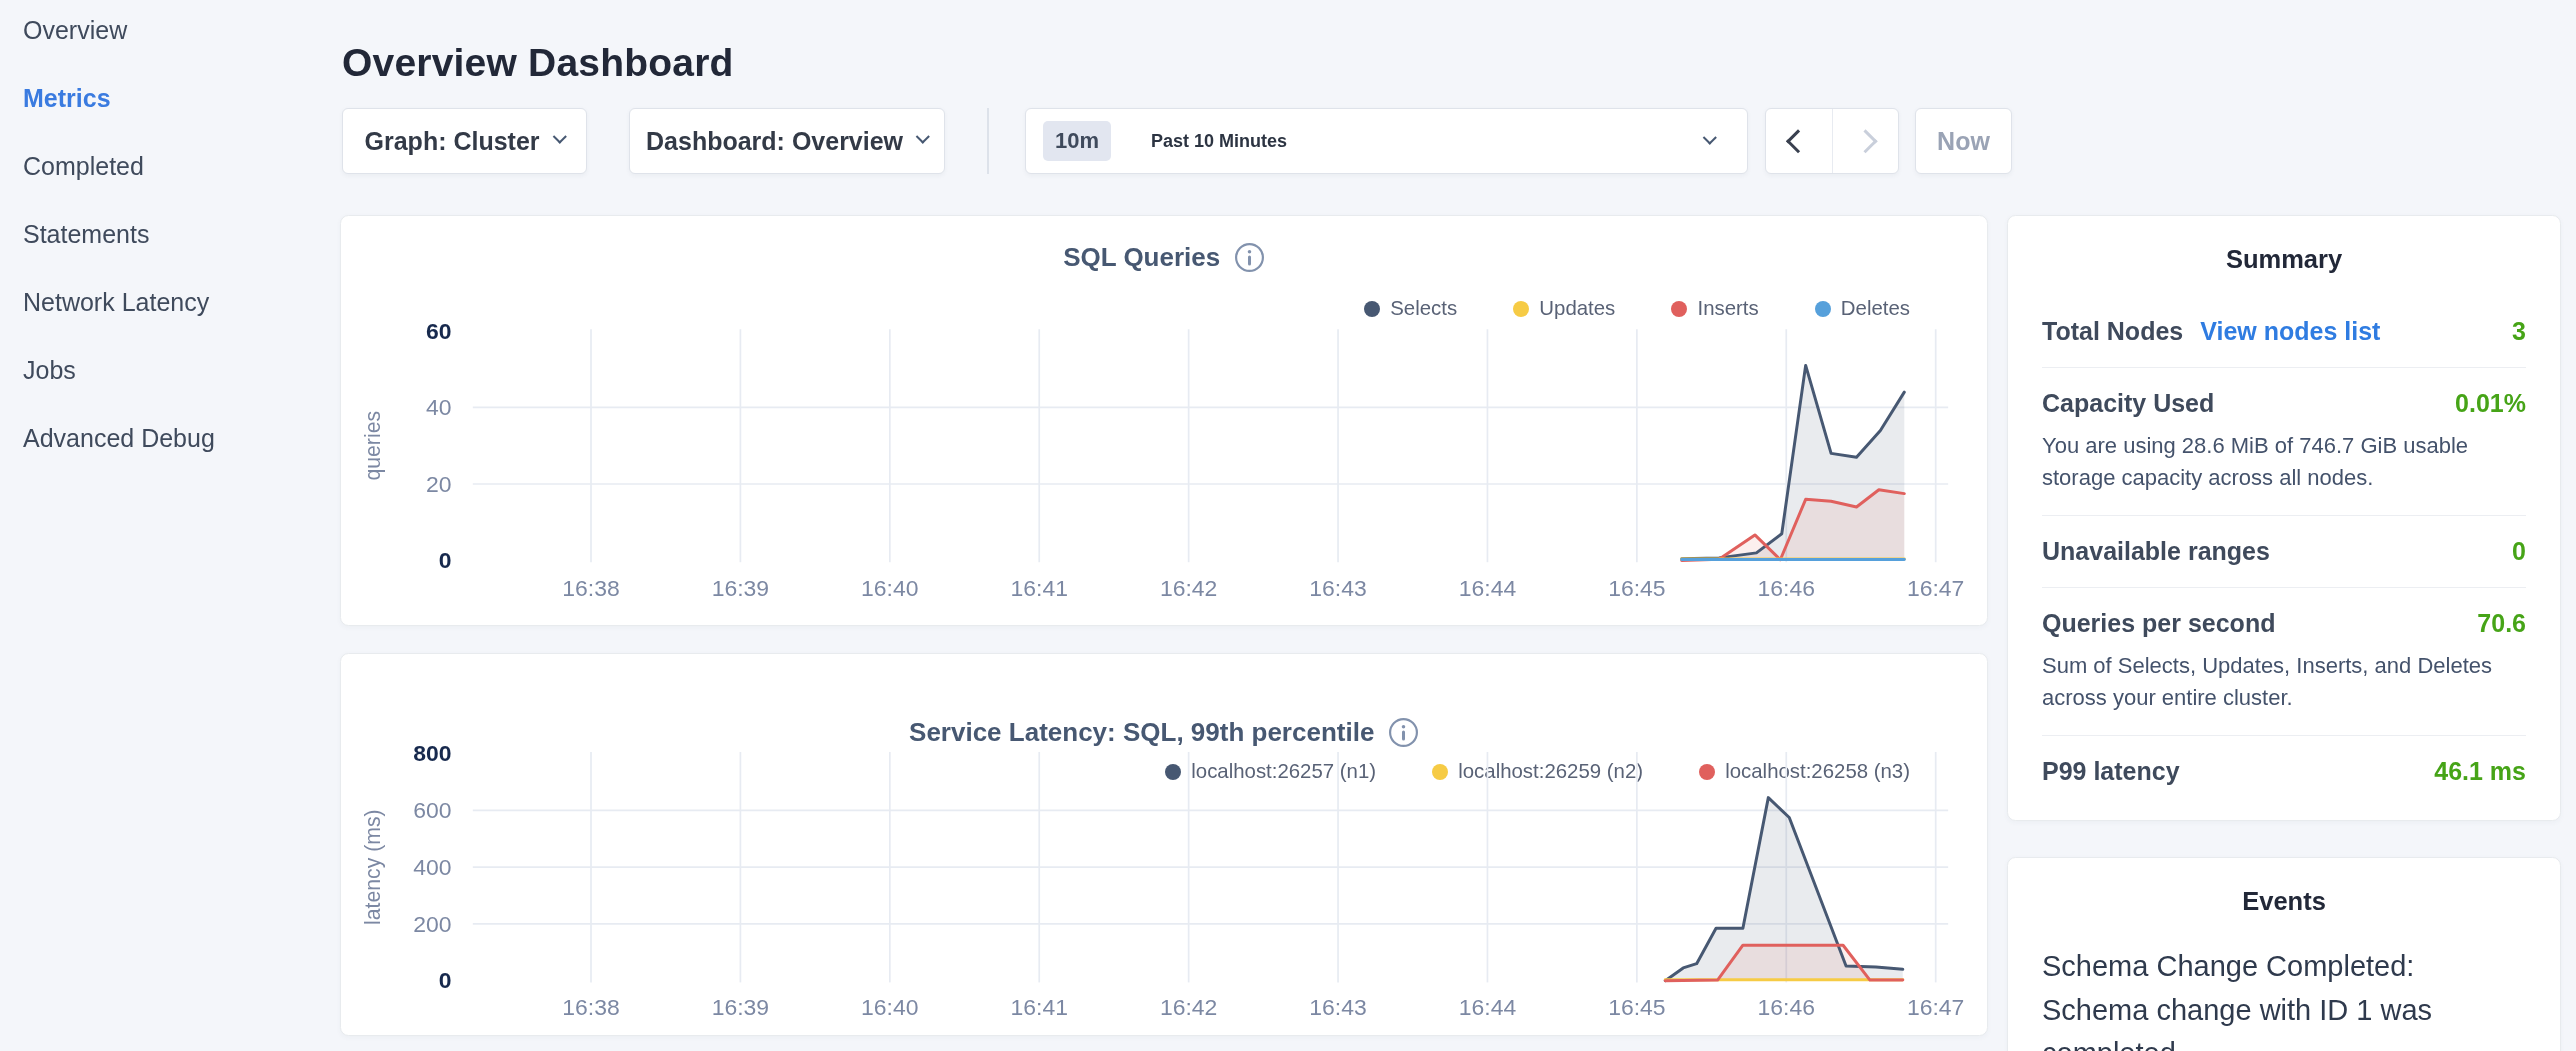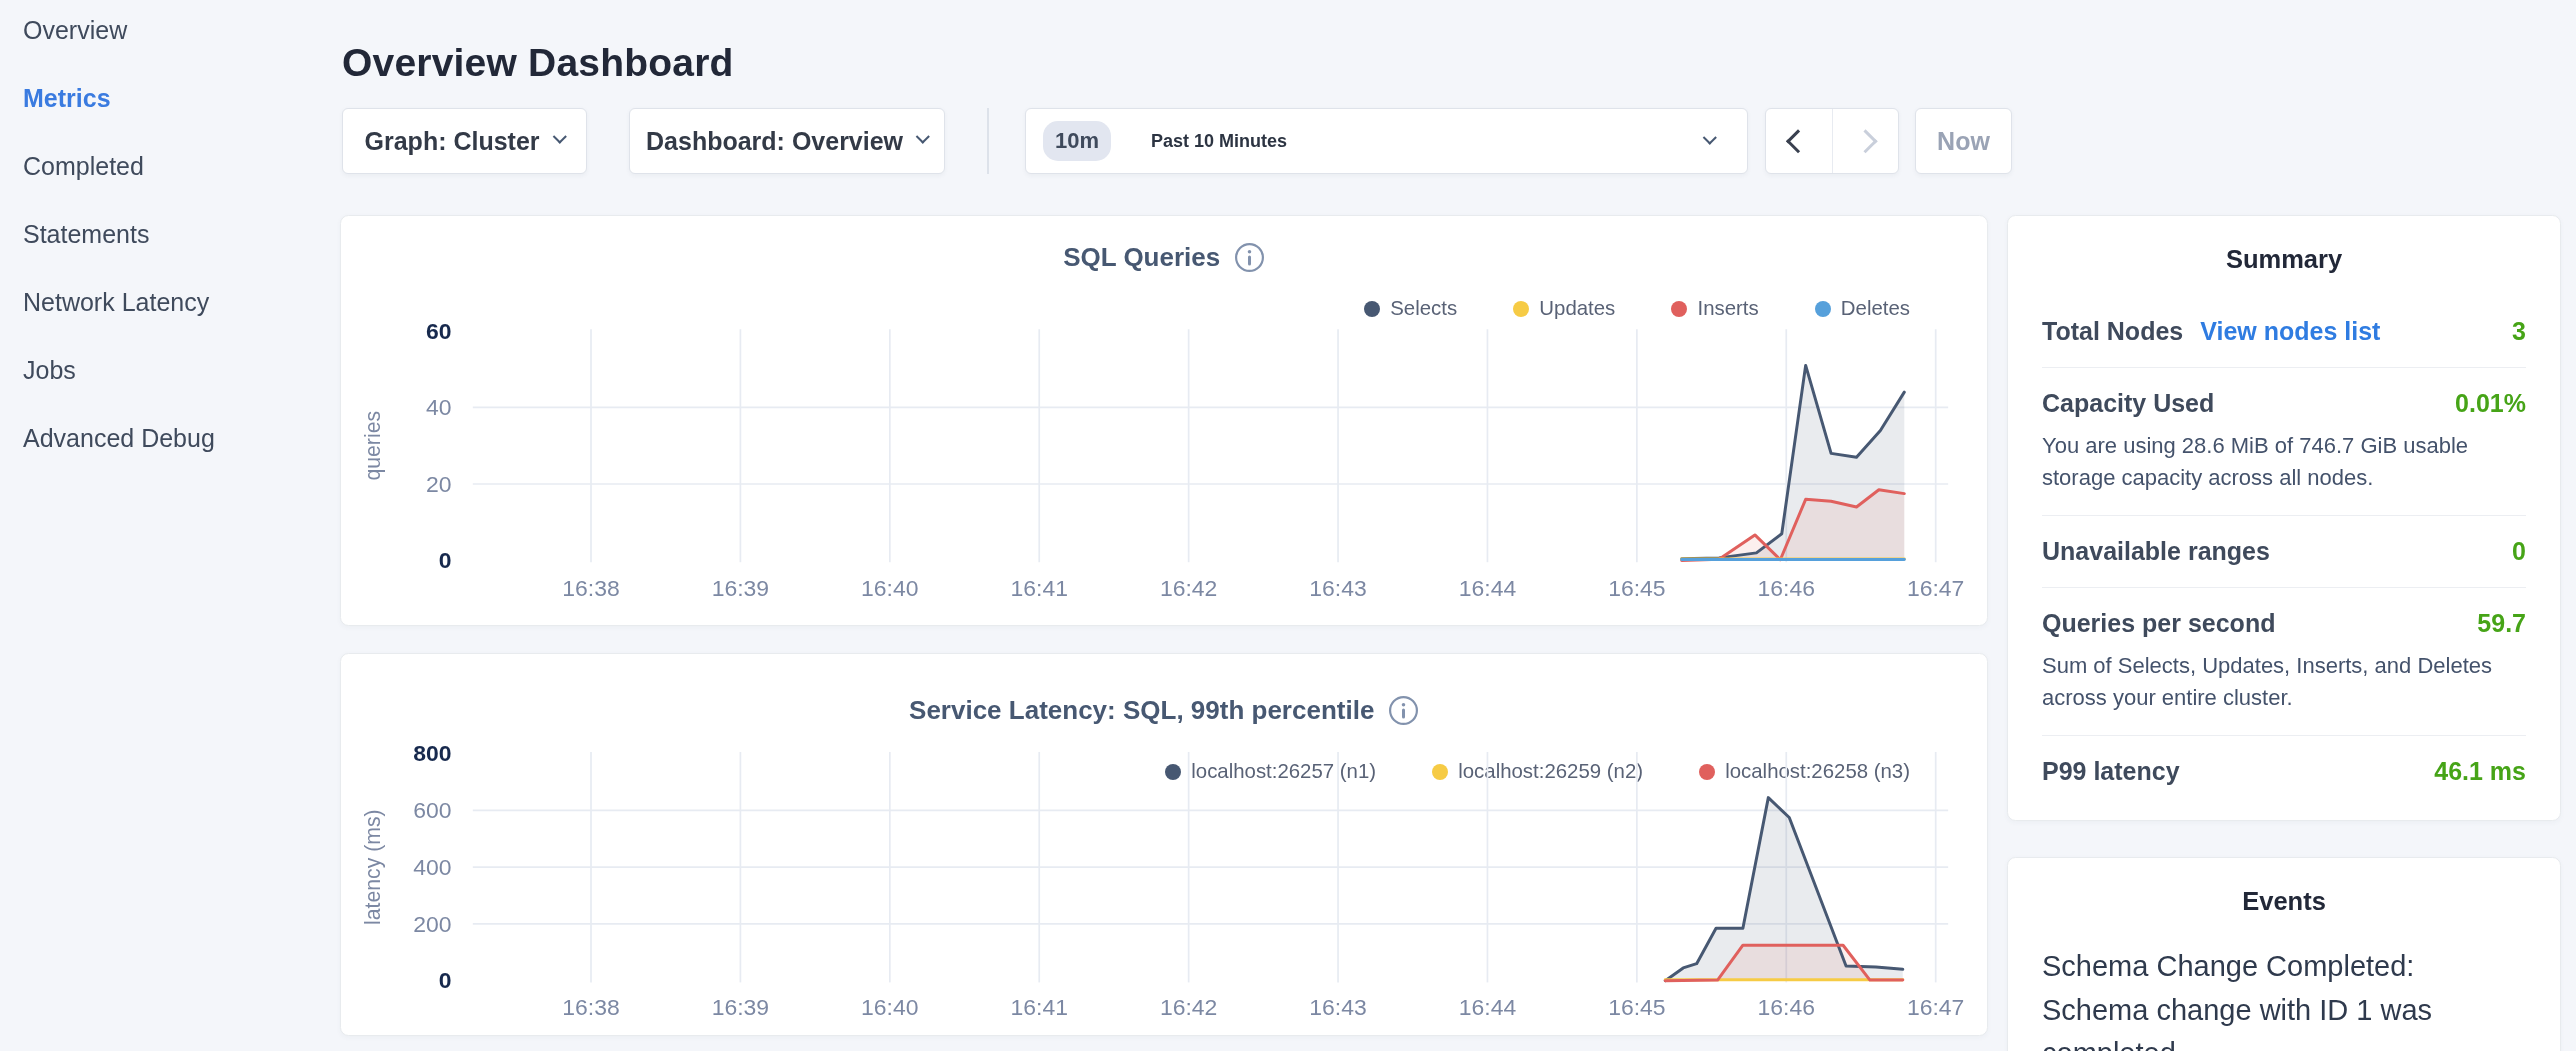--- a/index.html
+++ b/index.html
@@ -23,40 +23,40 @@
   .ctl-text{font-size:25px;font-weight:700;color:#333a47;}
   .chev{display:inline-block;border-style:solid;border-color:currentColor;border-width:0 2.6px 2.6px 0;padding:4.3px;transform:rotate(45deg) translate(-1.7px,-1.7px);}
   .chev.small{border-width:0 2.1px 2.1px 0;padding:3.8px;color:#475872;margin-left:15.3px;margin-top:-5.1px;}
   .chev.big{border-width:0 3.4px 3.4px 0;padding:6.8px;}
   .chev.left{transform:rotate(135deg);}
   .chev.right{transform:rotate(-45deg);}
   #dd-graph{left:342px;width:245px;}
   #dd-dashboard{left:629px;width:316px;}
   .vdivider{position:absolute;left:987px;top:108px;width:1.7px;height:66px;background:#dde2ea;}
   #timebox{left:1025px;width:723px;justify-content:flex-start;}
-  .time-badge{margin-left:17px;background:#e2e6f0;border-radius:15px;padding:6.8px 12px;font-size:22px;font-weight:700;color:#3f4a5c;}
+  .time-badge{margin-left:17px;background:#e2e6f0;border-radius:5px;padding:6.8px 12px;font-size:22px;font-weight:700;color:#3f4a5c;}
   .time-label{margin-left:40px;font-size:18px;font-weight:700;color:#2c3442;}
   #timebox .chev.small{position:absolute;right:32px;margin-top:-3.4px;}
   #arrowbox{left:1765px;width:134px;padding:0;}
   .arrow-half{width:50%;height:100%;display:flex;align-items:center;justify-content:center;}
   .arrow-half.prev{color:#39404f;border-right:1.7px solid #e8ebf1;}
   .arrow-half.next{color:#c9cfdb;}
   #nowbtn{left:1915px;width:97px;}
   #nowbtn .ctl-text{color:#9aa3b5;}
   
   .card{position:absolute;background:#fff;border:1.7px solid #e8ebee;border-radius:8.5px;box-sizing:border-box;
         box-shadow:0 1.7px 5.1px rgba(60,70,90,.04);}
   #chart-card-1{left:340px;top:215px;width:1648px;height:411px;}
   #chart-card-2{left:340px;top:653px;width:1648px;height:383px;}
   #summary-card{left:2007px;top:215px;width:554px;height:606px;}
   #events-card{left:2007px;top:857px;width:554px;height:255px;}
   
   .chart-title-row{position:absolute;left:0;right:0;display:flex;align-items:center;justify-content:center;gap:13.6px;}
   #chart-card-1 .chart-title-row{top:25.5px;}
-  #chart-card-2 .chart-title-row{top:41px;}
+  #chart-card-2 .chart-title-row{top:63px;}
   .chart-title{font-size:26px;font-weight:700;color:#475872;}
   .info-icon{width:31px;height:31px;flex:0 0 auto;cursor:pointer;}
   .legend{position:absolute;right:77px;display:flex;gap:56px;}
   #chart-card-1 .legend{top:81px;}
   #chart-card-2 .legend{top:106px;}
   .legend-item{display:flex;align-items:center;gap:10.2px;cursor:pointer;}
   .legend-dot{width:16px;height:16px;border-radius:50%;}
   .legend-label{font-size:20.4px;color:#596276;}
   .chart-svg{position:absolute;left:0;top:0;}
   .tick-x{fill:#7c88a3;font-size:27px;}
@@ -267,21 +267,21 @@
       </div>
       <div class="sum-row">
         <div class="sum-top">
           <span class="sum-label">Unavailable ranges</span>
           <span class="sum-value">0</span>
         </div>
       </div>
       <div class="sum-row">
         <div class="sum-top">
           <span class="sum-label">Queries per second</span>
-          <span class="sum-value">59.7</span>
+          <span class="sum-value">70.6</span>
         </div>
         <p class="sum-sub">Sum of Selects, Updates, Inserts, and Deletes across your entire cluster.</p>
       </div>
       <div class="sum-row">
         <div class="sum-top">
           <span class="sum-label">P99 latency</span>
           <span class="sum-value">46.1 ms</span>
         </div>
       </div>
     </div>

